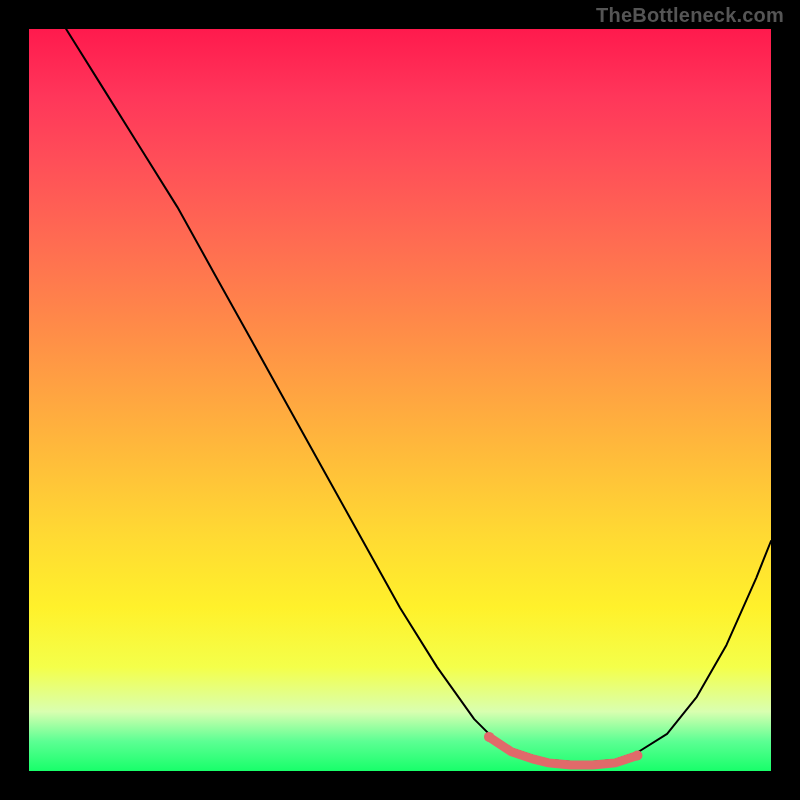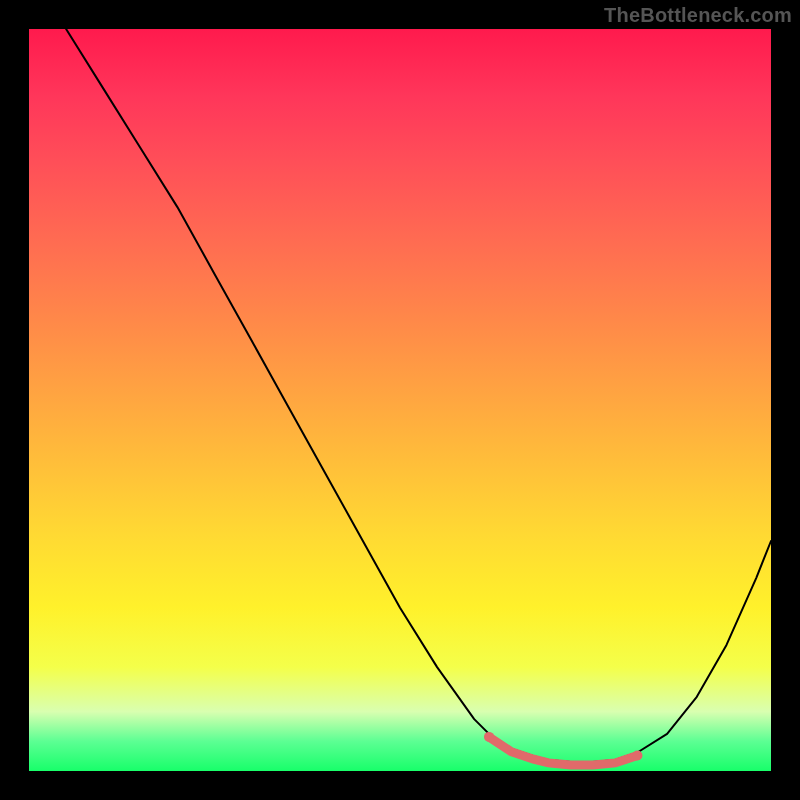--- a/index.html
+++ b/index.html
@@ -31,21 +31,21 @@
       #fff12b 78%,
       #f4ff4a 86%,
       #d9ffb0 92%,
       #5cff93 96%,
       #18ff6a 100%
     );
   }
   .watermark {
     position: absolute;
     top: 4px;
-    right: 8px;
+    right: 16px;
     color: #555;
     font-size: 20px;
     font-weight: 600;
     letter-spacing: 0.2px;
     user-select: none;
   }
   svg.curve {
     position: absolute;
     left: 29px;
     top: 29px;

